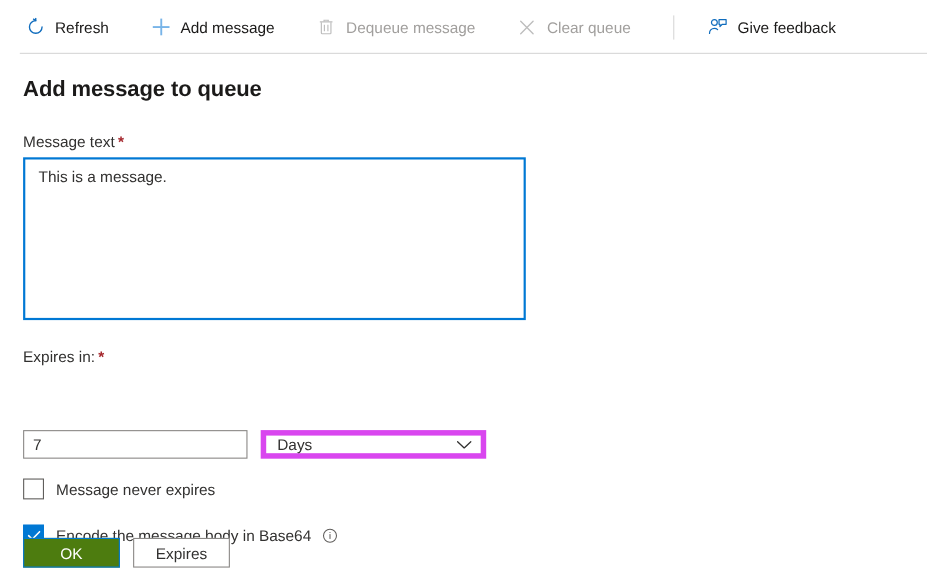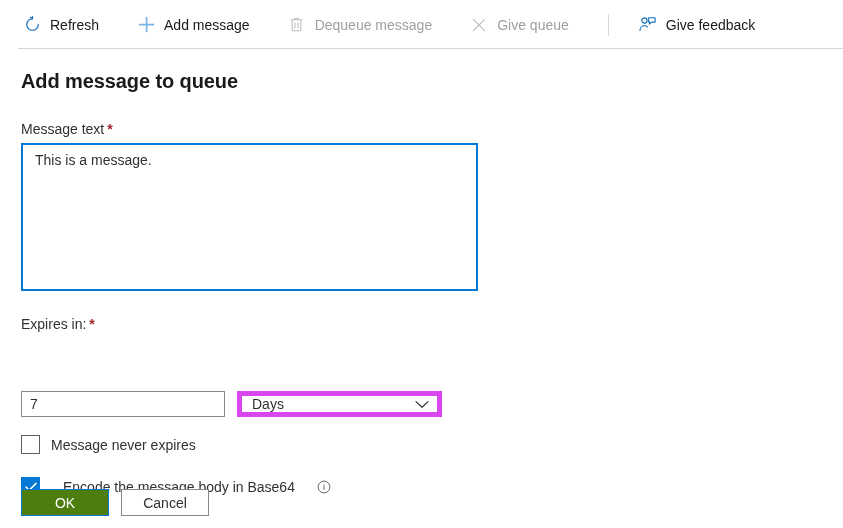--- a/index.html
+++ b/index.html
@@ -166,21 +166,21 @@
     position: absolute;
     display: flex;
     align-items: center;
     left: 21px;
     font-size: 14px;
     color: #323130;
     cursor: pointer;
     user-select: none;
   }
   .cb-row.r1 { top: 386px; }
-  .cb-row.r2 { top: 428px; gap: 12px; }
+  .cb-row.r2 { top: 428px; }
   .cb-box {
     width: 19px;
     height: 19px;
     box-sizing: border-box;
     border: 1px solid #605e5c;
     background: #fff;
     margin-right: 11px;
     flex: none;
     display: inline-flex;
     align-items: center;
@@ -275,21 +275,21 @@
     </span>
     <span>Dequeue message</span>
   </div>
 
   <div class="tb-item disabled">
     <span class="tb-ico">
       <svg width="18" height="18" viewBox="0 0 16 16" stroke="#bdbdbd" stroke-width="1.1" stroke-linecap="round">
         <path d="M3 3 L13 13 M13 3 L3 13"></path>
       </svg>
     </span>
-    <span>Give queue</span>
+    <span>Clear queue</span>
   </div>
 
   <div class="tb-sep"></div>
 
   <div class="tb-item">
     <span class="tb-ico">
       <svg width="19" height="19" viewBox="0 0 18 18" fill="none" stroke="#0f6cbd" stroke-width="1.05" stroke-linecap="round" stroke-linejoin="round">
         <circle cx="6.1" cy="5.2" r="2.5"></circle>
         <path d="M1.9 14.6 c0-2.6 1.9-4.4 4.2-4.4 c1.1 0 2.1 0.4 2.8 1.1"></path>
         <path d="M10.1 2.6 h6.1 v4.1 h-3.3 l-2 1.9 v-1.9 h-0.8 z"></path>
@@ -346,16 +346,16 @@
       <svg width="14" height="14" viewBox="0 0 14 14" fill="none" stroke="#605e5c" stroke-width="0.95">
         <circle cx="7" cy="7" r="5.9"></circle>
         <path d="M7 5.9 v3.7" stroke-linecap="round"></path>
         <circle cx="7" cy="4.1" r="0.55" fill="#605e5c" stroke="none"></circle>
       </svg>
     </span>
   </div>
 
   <div class="btn-row">
     <div class="btn btn-primary">OK</div>
-    <div class="btn btn-secondary">Cancel</div>
+    <div class="btn btn-secondary">Expires</div>
   </div>
 
 </div>
 
 </body></html>

